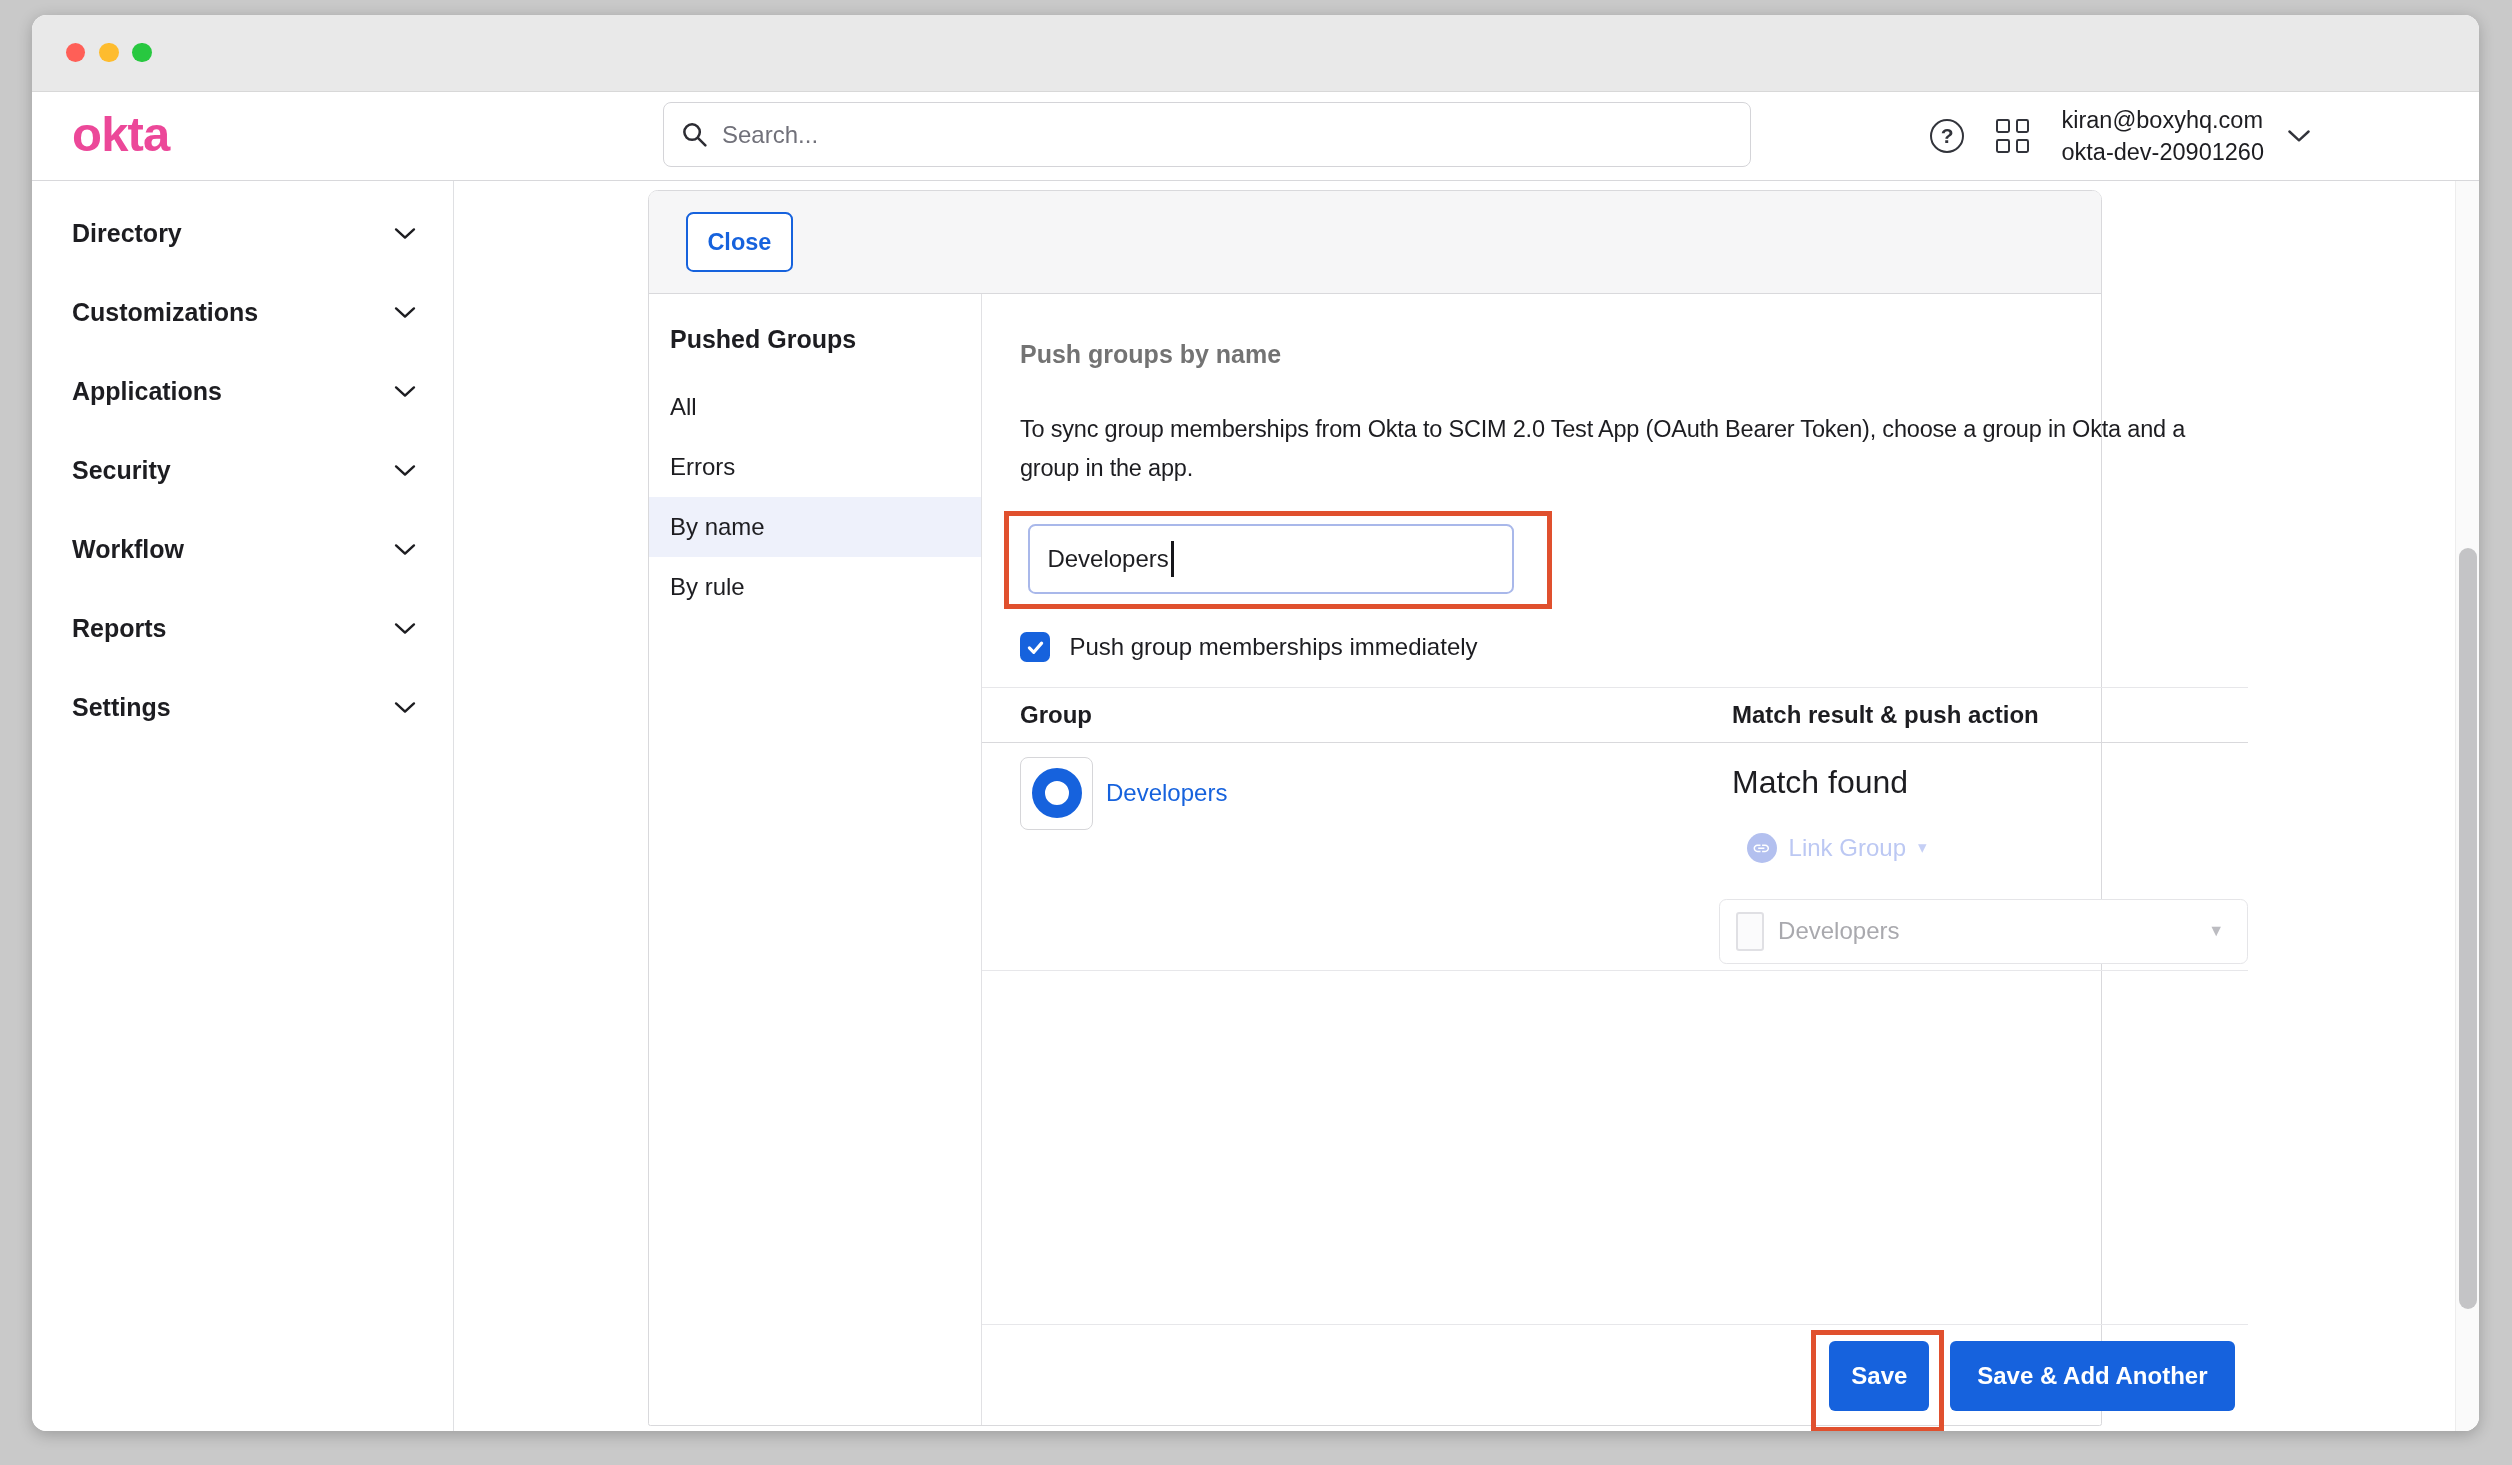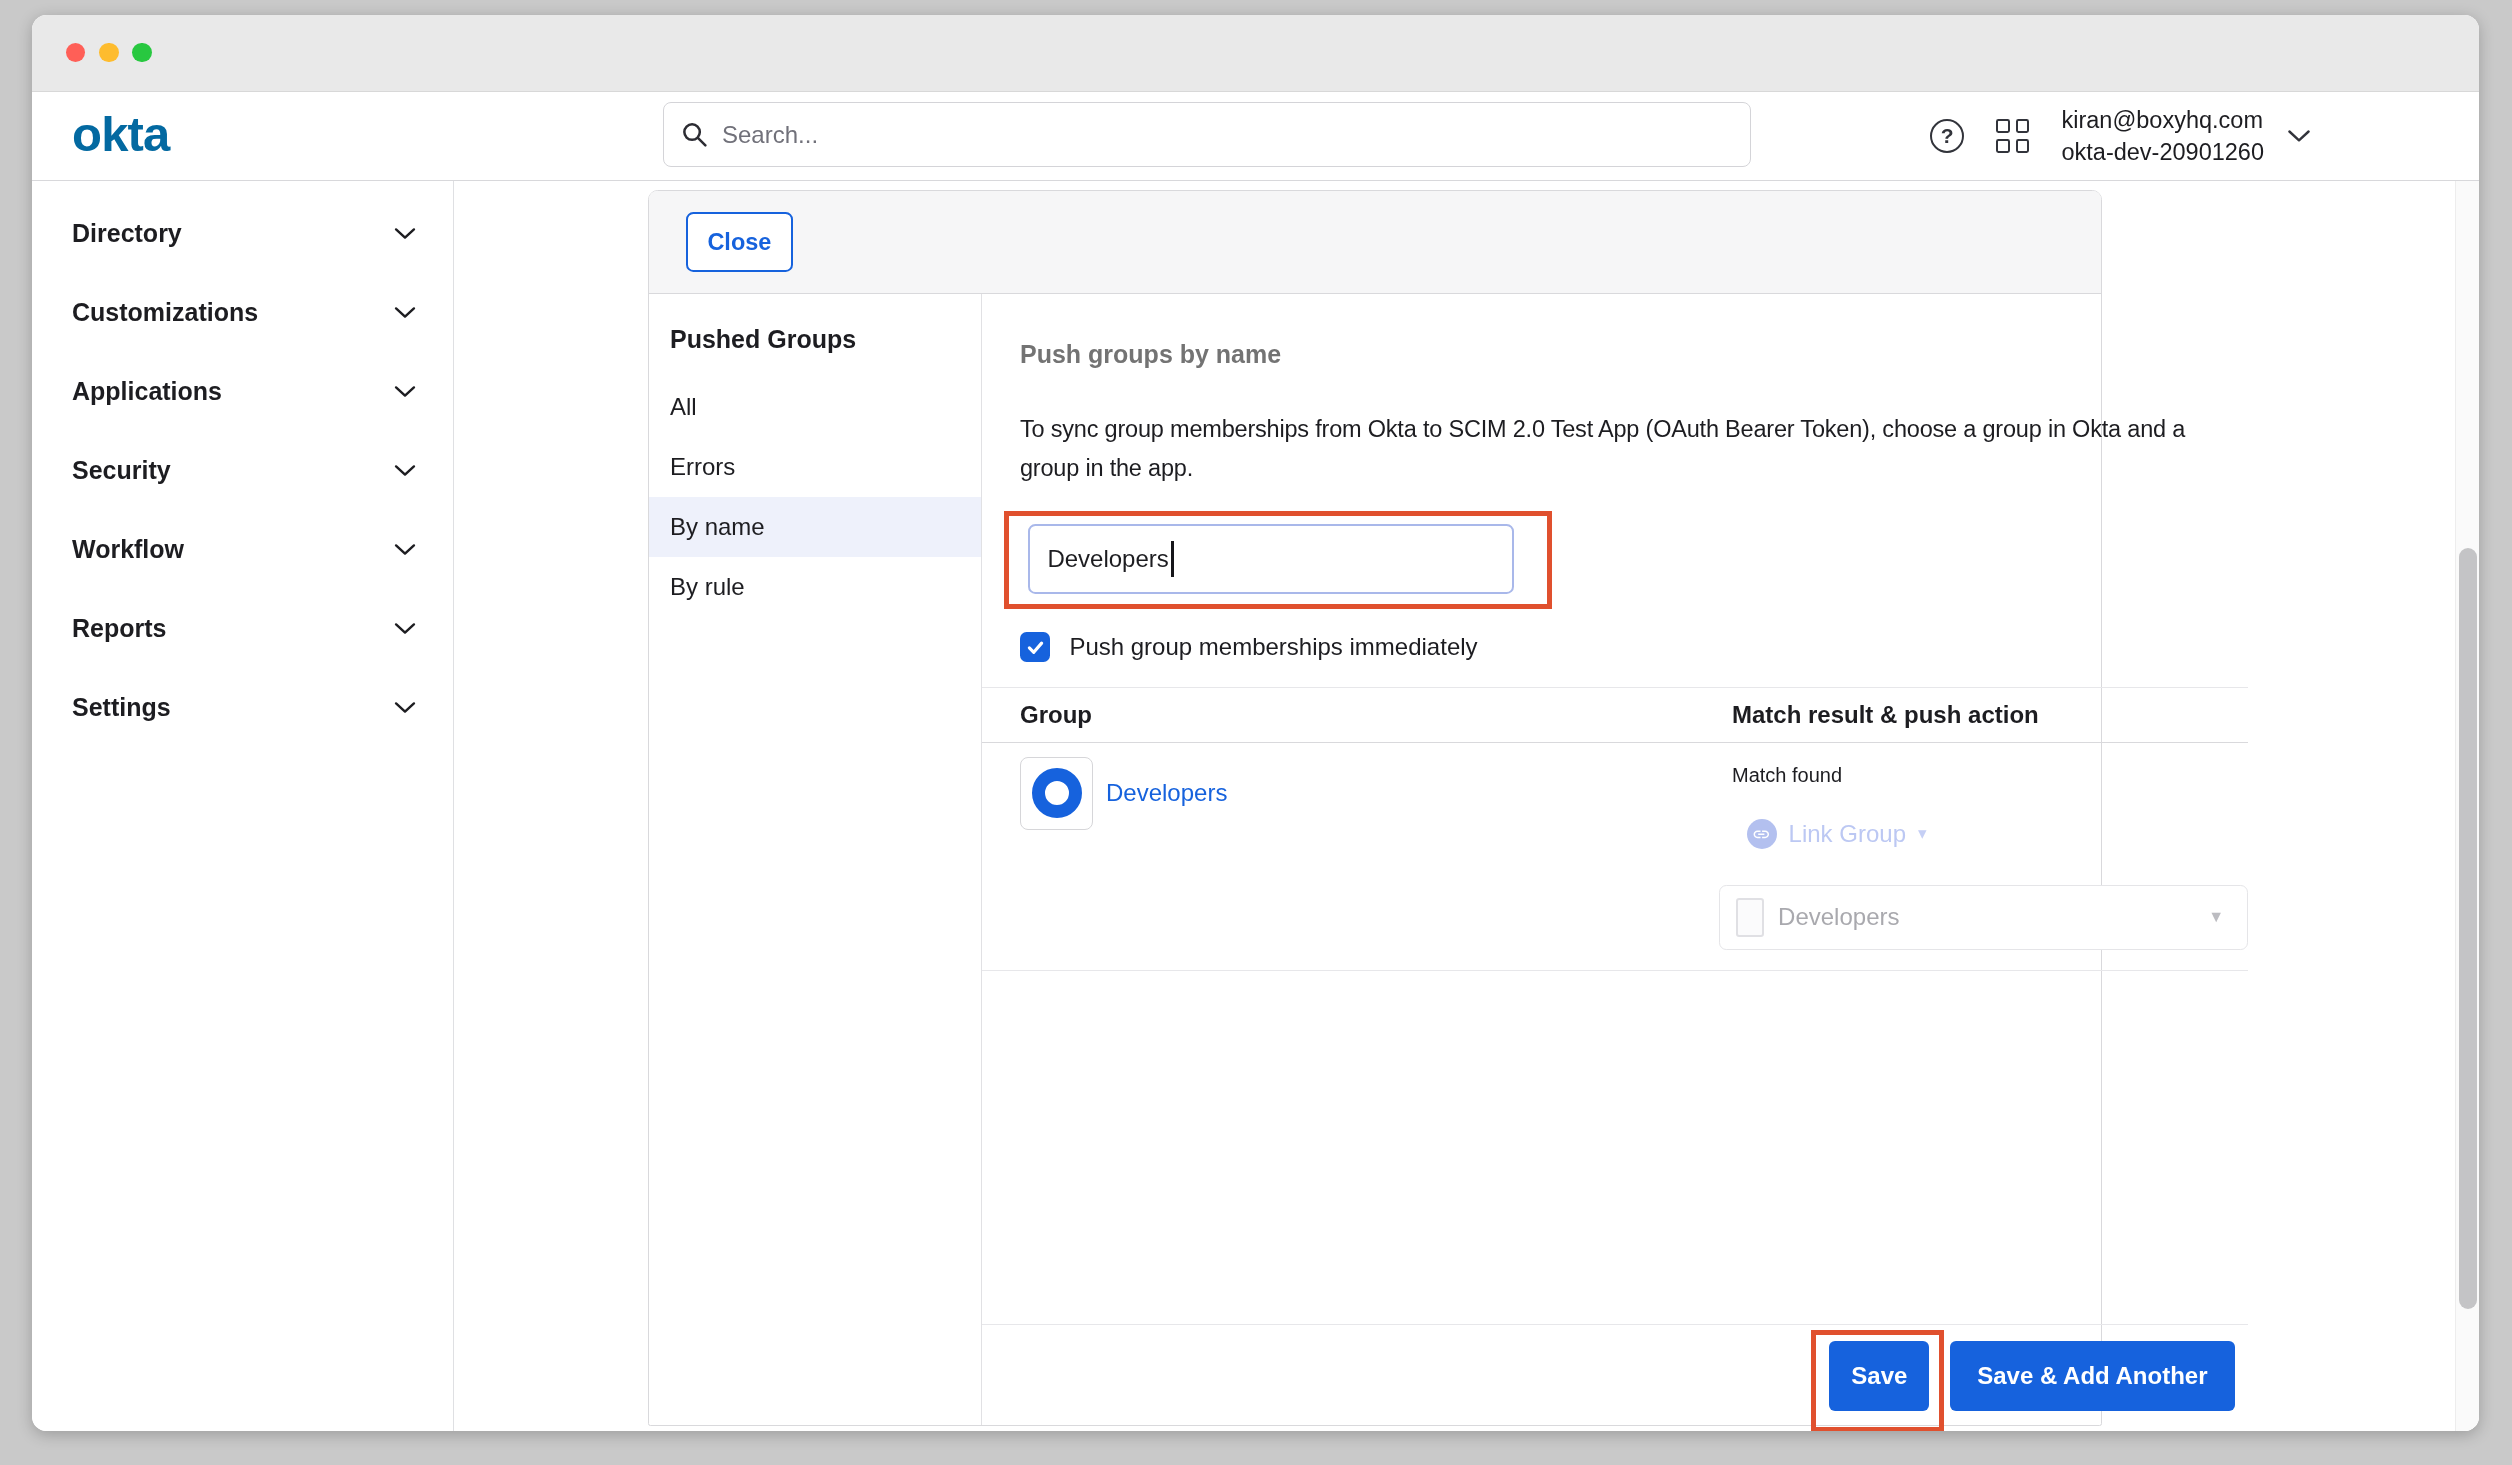--- a/index.html
+++ b/index.html
@@ -19,21 +19,21 @@
   .titlebar { height: 77px; flex: 0 0 77px; background: #e9e9e9; border-bottom: 0.8px solid #d8d8d8;
     display: flex; align-items: center; padding-left: 34px; gap: 13.8px; }
   .tl-dot { width: 19.4px; height: 19.4px; border-radius: 50%; }
   .tl-red { background: #ff5f57; }
   .tl-yellow { background: #febc2e; }
   .tl-green { background: #28c840; }
 
   
   .appheader { height: 89px; flex: 0 0 89px; background: #fff; border-bottom: 1.6px solid #d8d8db; position: relative; }
   .logo { position: absolute; left: 40px; top: 0; height: 87px; line-height: 84px;
-    font-size: 49px; font-weight: 700; letter-spacing: -0.8px; color: #0369a1; }
+    font-size: 49px; font-weight: 700; letter-spacing: -0.8px; color: #ec4899; }
   .searchbox { position: absolute; left: 631px; top: 10.5px; width: 1088px; height: 65px;
     border: 1.6px solid #d4d4d8; border-radius: 8px; background: #fff;
     display: flex; align-items: center; padding: 0 16px; gap: 13px; }
   .searchbox input { border: none; outline: none; flex: 1; font-size: 24px; color: #3b82f6;
     font-family: "Liberation Sans", sans-serif; background: transparent; }
   .searchbox input::placeholder { color: #71717a; }
   .topright { position: absolute; right: 168px; top: 0; height: 89px;
     display: flex; align-items: center; gap: 32px; }
   .help-icon { width: 34px; height: 34px; border: 2.4px solid #32343b; border-radius: 50%;
     display: flex; align-items: center; justify-content: center;
@@ -100,21 +100,21 @@
   .trow { display: grid; grid-template-columns: 712px 1fr; padding-left: 38px; height: 228px;
     border-bottom: 1.6px solid #e7e7ea; }
   .group-cell { padding-top: 13.8px; }
   .group-inner { display: flex; align-items: center; gap: 13px; height: 73px; }
   .avatar-box { width: 73px; height: 73px; border: 1.6px solid #d6d6d9; border-radius: 8px;
     display: flex; align-items: center; justify-content: center; background: #fff; }
   .donut { width: 50px; height: 50px; border: 13px solid #1662dd; border-radius: 50%; background: #fff; }
   .group-link { font-size: 24px; color: #1662dd; cursor: pointer; text-decoration: none; }
 
   .match-cell { padding-top: 21px; }
-  .match-status { font-size: 20px; color: #1d1d21; }
+  .match-status { font-size: 32px; color: #1d1d21; }
   .link-group { margin-top: 32px; margin-left: 14.6px; display: flex; align-items: center; gap: 12px; cursor: default; }
   .lg-circle { width: 30px; height: 30px; border-radius: 50%; background: #b3c0ef;
     display: flex; align-items: center; justify-content: center; }
   .lg-text { font-size: 24px; font-weight: 400; color: #bcc8f3; }
   .lg-arrow { font-size: 17px; color: #c5cff5; }
 
   .select-box { margin-top: 36px; margin-left: -13px; width: 529px; height: 65px;
     border: 1.6px solid #e5e5e8; border-radius: 7.3px; background: #fff;
     display: flex; align-items: center; padding: 0 23px 0 16px; gap: 14.6px; cursor: default; }
   .sel-icon { width: 27.5px; height: 39px; border: 2px solid #e0e0e4; border-radius: 3.2px;

